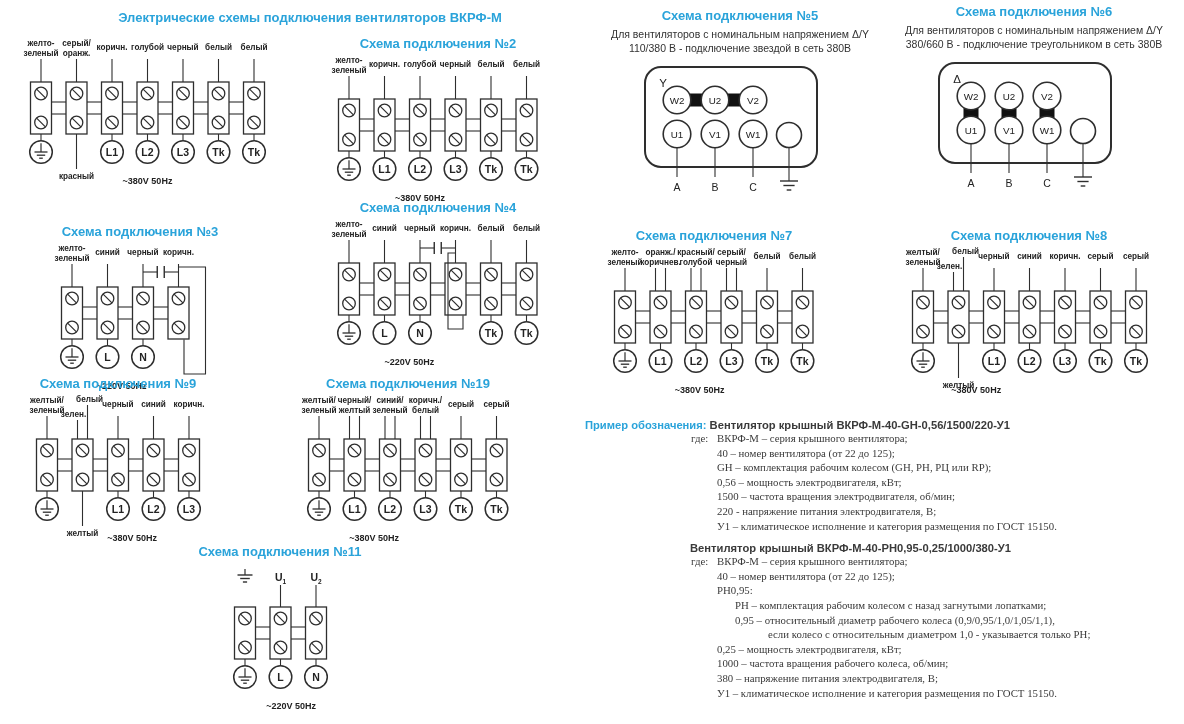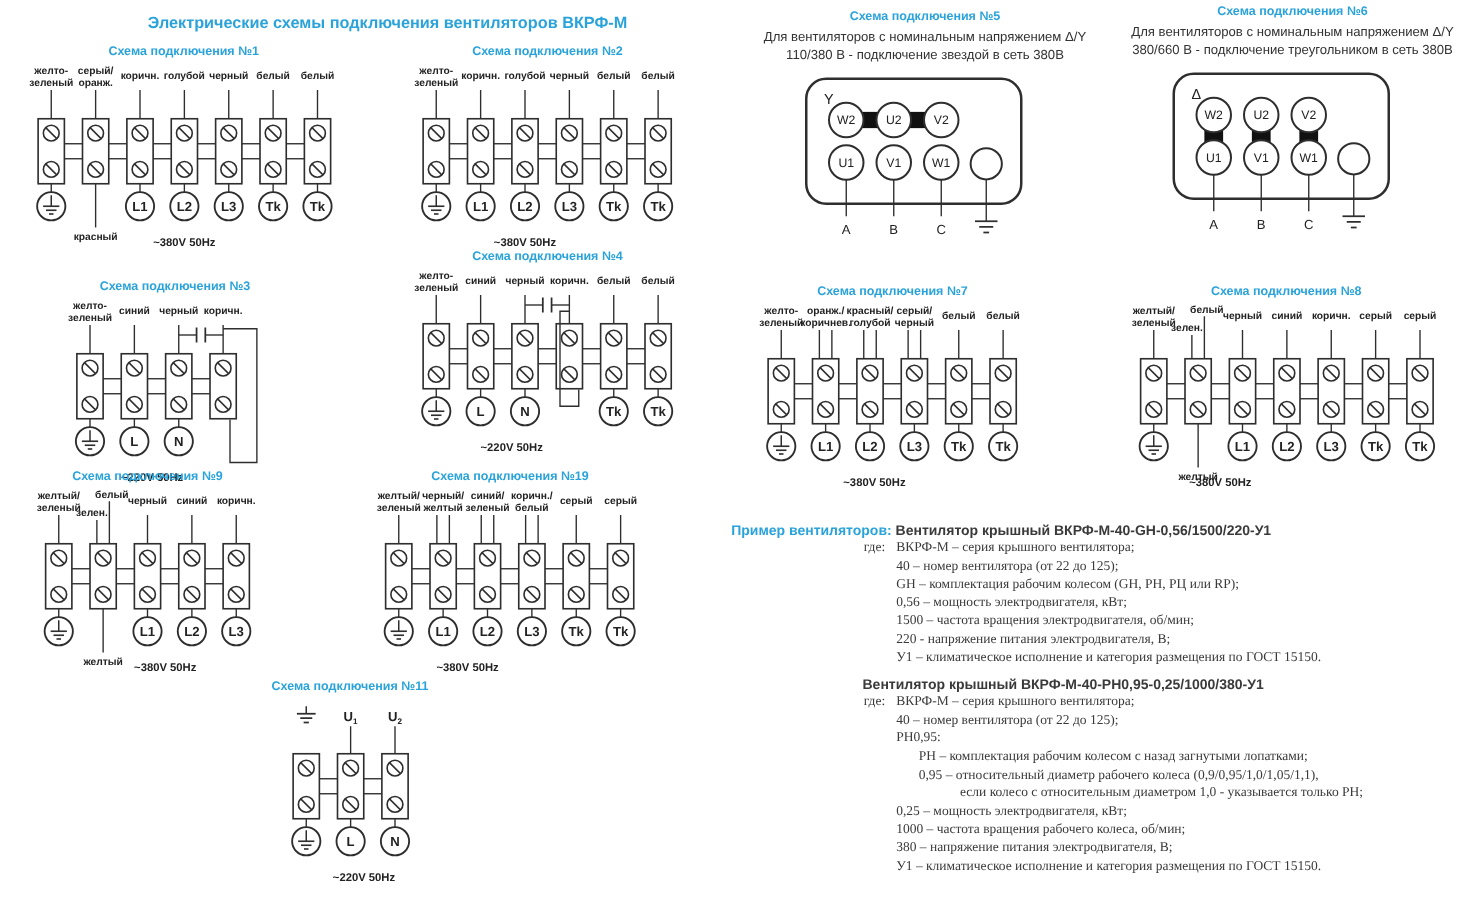--- a/index.html
+++ b/index.html
@@ -7,21 +7,21 @@
   .page {
     position:relative; width:1184px; height:724px; background:#fff;
     font-family:"Liberation Sans", sans-serif; color:#2e2e2e; overflow:hidden;
   }
   .main-title {
     position:absolute; left:110px; top:10px; width:400px; text-align:center;
     font-size:13px; font-weight:bold; color:#2aa3da;
   }
   .scheme { position:absolute; }
   .scheme h3 {
-    text-align:center; font-size:10px; font-weight:bold; color:#2aa3da;
+    text-align:center; font-size:13px; font-weight:bold; color:#2aa3da;
     margin-bottom:2px; white-space:nowrap;
   }
   .scheme .desc {
     text-align:center; font-size:10.5px; line-height:14px; color:#333;
     margin:4px auto 0 auto; width:94%;
   }
   .diag { display:flex; justify-content:center; }
   svg { overflow:visible; display:block; }
   svg text { font-family:"Liberation Sans","DejaVu Sans",sans-serif; }
 
@@ -35,21 +35,20 @@
   .exline.ind1 { padding-left:44px; }
   .exline.ind2 { padding-left:77px; }
 </style>
 </head>
 <body>
 
 <div class="page">
   <div class="main-title">Электрические схемы подключения вентиляторов ВКРФ-М</div>
 
   <section class="scheme" style="left:14px; top:36px; width:266px;">
-    <h3>Схема подключения №1</h3>
     <div class="diag">
         <svg width="265" height="152" viewBox="0 0 265 152">
           <g>
             <text x="26" y="10" font-size="8.2" text-anchor="middle" fill="#222" font-weight="bold">желто-</text>
             <text x="26" y="20" font-size="8.2" text-anchor="middle" fill="#222" font-weight="bold">зеленый</text>
             <line x1="26" y1="23" x2="26" y2="46" stroke="#2e2e2e" stroke-width="1.1"></line>
             <rect x="15.5" y="46" width="21" height="52" fill="#fff" stroke="#2e2e2e" stroke-width="1.3"></rect>
             <g>
               <circle cx="26" cy="57.5" r="6.3" fill="#fff" stroke="#2e2e2e" stroke-width="1.3"></circle>
               <line x1="21.59" y1="53.09" x2="30.41" y2="61.91" stroke="#2e2e2e" stroke-width="1.2"></line>
@@ -1077,21 +1076,21 @@
             <circle cx="97" cy="116" r="11.3" fill="#fff" stroke="#2e2e2e" stroke-width="1.5"></circle>
             <text x="97" y="120" font-size="10.5" text-anchor="middle" fill="#222" font-weight="bold">N</text>
             <text x="72.15" y="147.5" font-size="9" text-anchor="middle" fill="#222" font-weight="bold">~220V 50Hz</text>
           </g>
         </svg>
       </div>
   </section>
 
   <section class="examples">
     <div class="ex-head">
-      <span class="cyan">Пример вентиляторов:</span>
+      <span class="cyan">Пример обозначения:</span>
       <span>Вентилятор крышный ВКРФ-М-40-GH-0,56/1500/220-У1</span>
     </div>
     <div class="ex-lines" id="ex0">
         <div class="exline"><span class="where">где:</span><span>ВКРФ-М – серия крышного вентилятора;</span></div>
         <div class="exline"><span>40 – номер вентилятора (от 22 до 125);</span></div>
         <div class="exline"><span>GH – комплектация рабочим колесом (GH, PH, РЦ или RP);</span></div>
         <div class="exline"><span>0,56 – мощность электродвигателя, кВт;</span></div>
         <div class="exline"><span>1500 – частота вращения электродвигателя, об/мин;</span></div>
         <div class="exline"><span>220 - напряжение питания электродвигателя, В;</span></div>
         <div class="exline"><span>У1 – климатическое исполнение и категория размещения по ГОСТ 15150.</span></div>

